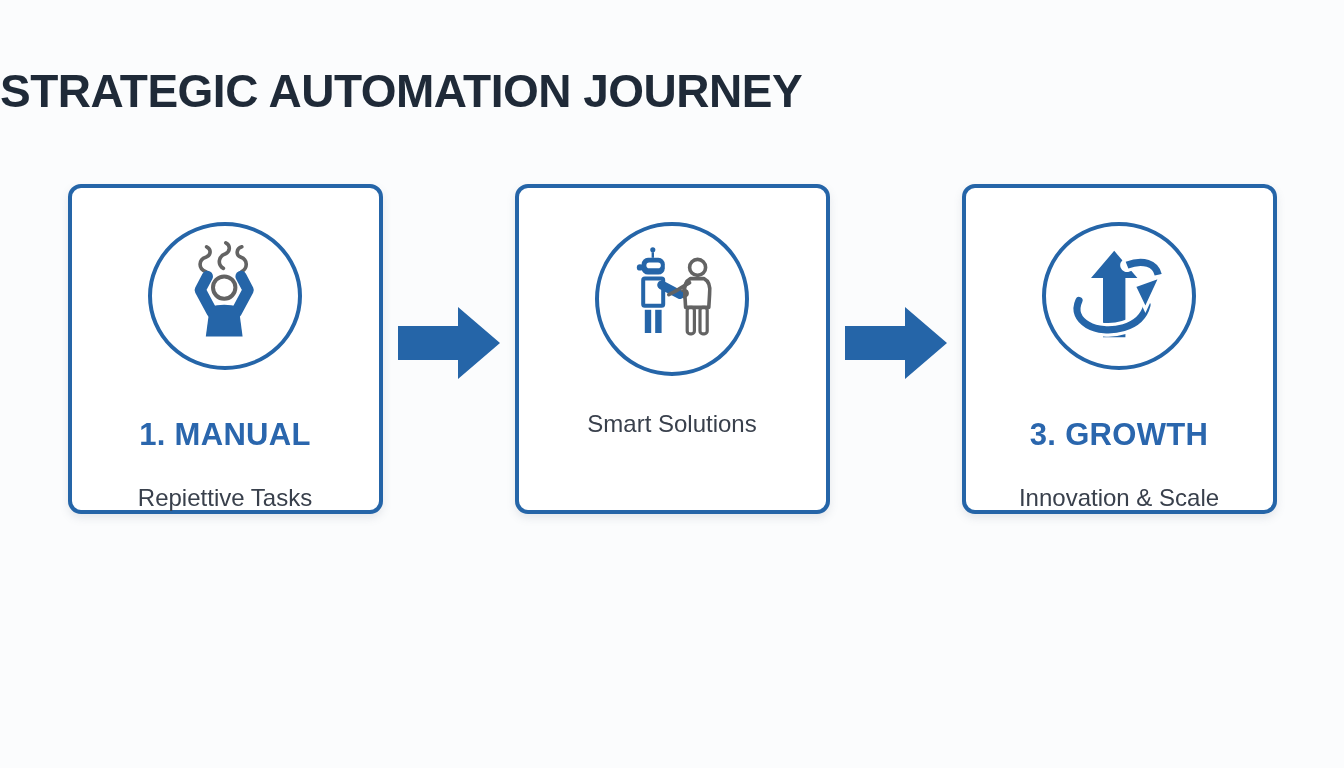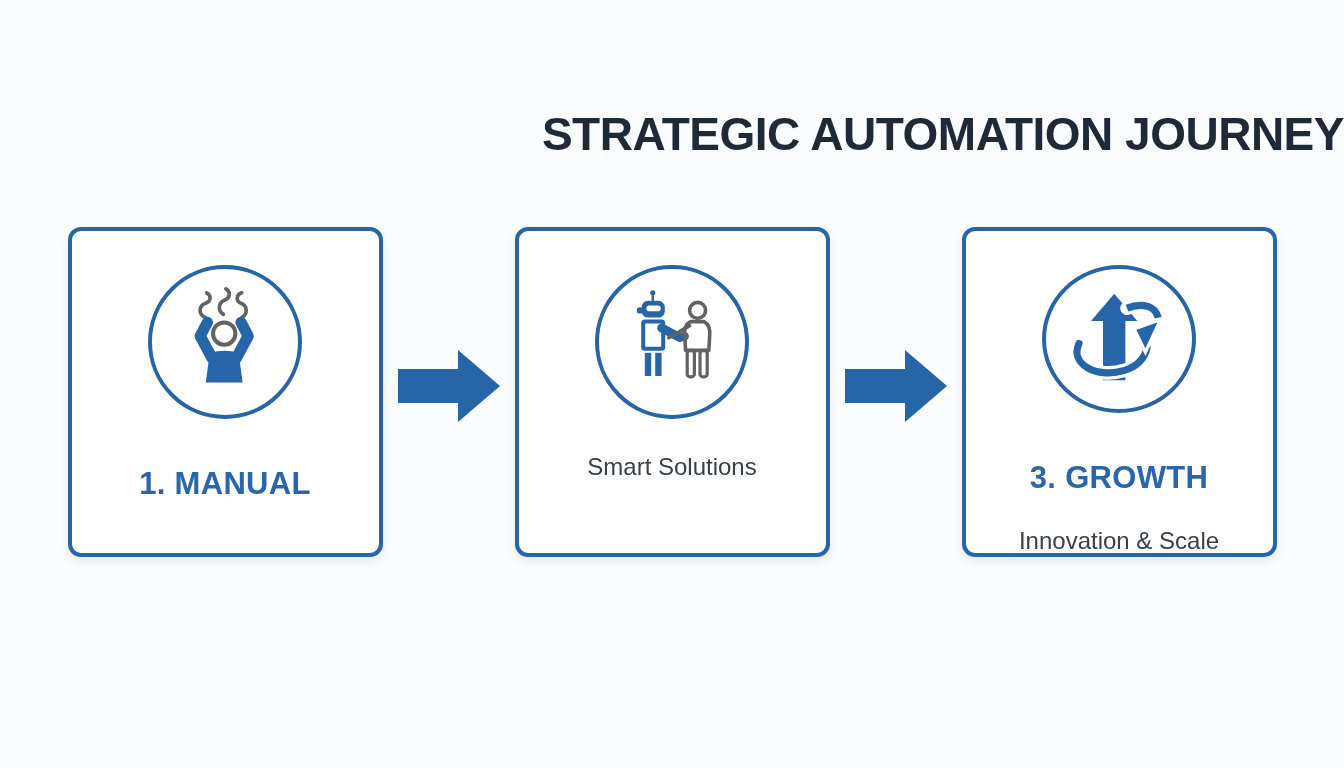--- a/index.html
+++ b/index.html
@@ -8,22 +8,22 @@
     background:#fbfcfd;
     font-family:"Liberation Sans", sans-serif;
     overflow:hidden;
   }
   .canvas{
     width:1344px;height:768px;
     position:relative;
   }
   .title{
     margin:0;
-    padding-top:107px;
-    text-align:right;
+    padding-top:64px;
+    text-align:left;
     font-size:46px;
     font-weight:700;
     letter-spacing:-0.5px;
     color:#1f2a38;
   }
   .flow-row{
     margin-top:66px;
     display:flex;
     justify-content:center;
     align-items:center;
@@ -97,20 +97,21 @@
             <g stroke="#2565a8" stroke-width="14" fill="none" stroke-linecap="round" stroke-linejoin="round">
               <path d="M64,103 L49,75 L58,58"></path>
               <path d="M94,103 L109,75 L100,58"></path>
             </g>
 
             <path d="M61,96 Q79,91 97,96 L102,133 L56,133 Z" fill="#2565a8"></path>
           </svg>
         </span>
       </div>
       <div class="step-heading">1. MANUAL</div>
+      <div class="step-subtitle">Repiettive Tasks</div>
     </div>
 
     <svg class="flow-arrow" viewBox="0 0 102 80" xmlns="http://www.w3.org/2000/svg">
       <polygon points="0,23 60,23 60,4 102,40 60,76 60,57 0,57" fill="#2565a8"></polygon>
     </svg>
 
     <div class="step-card">
       <div class="icon-circle">
         <span>
           <svg viewBox="0 0 160 160" xmlns="http://www.w3.org/2000/svg">

